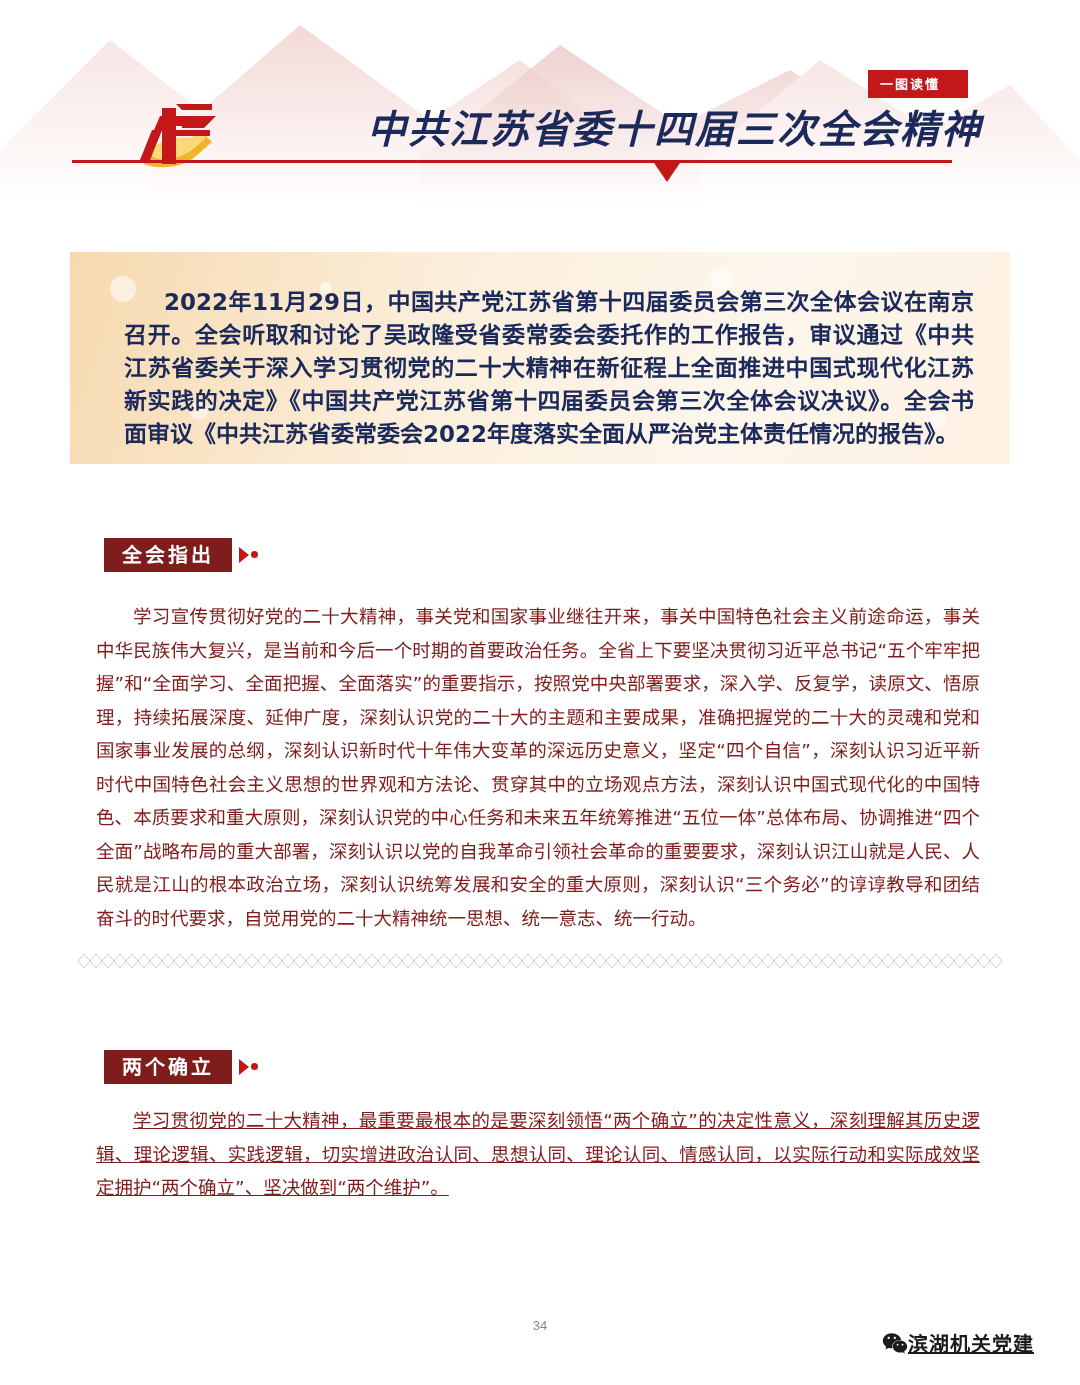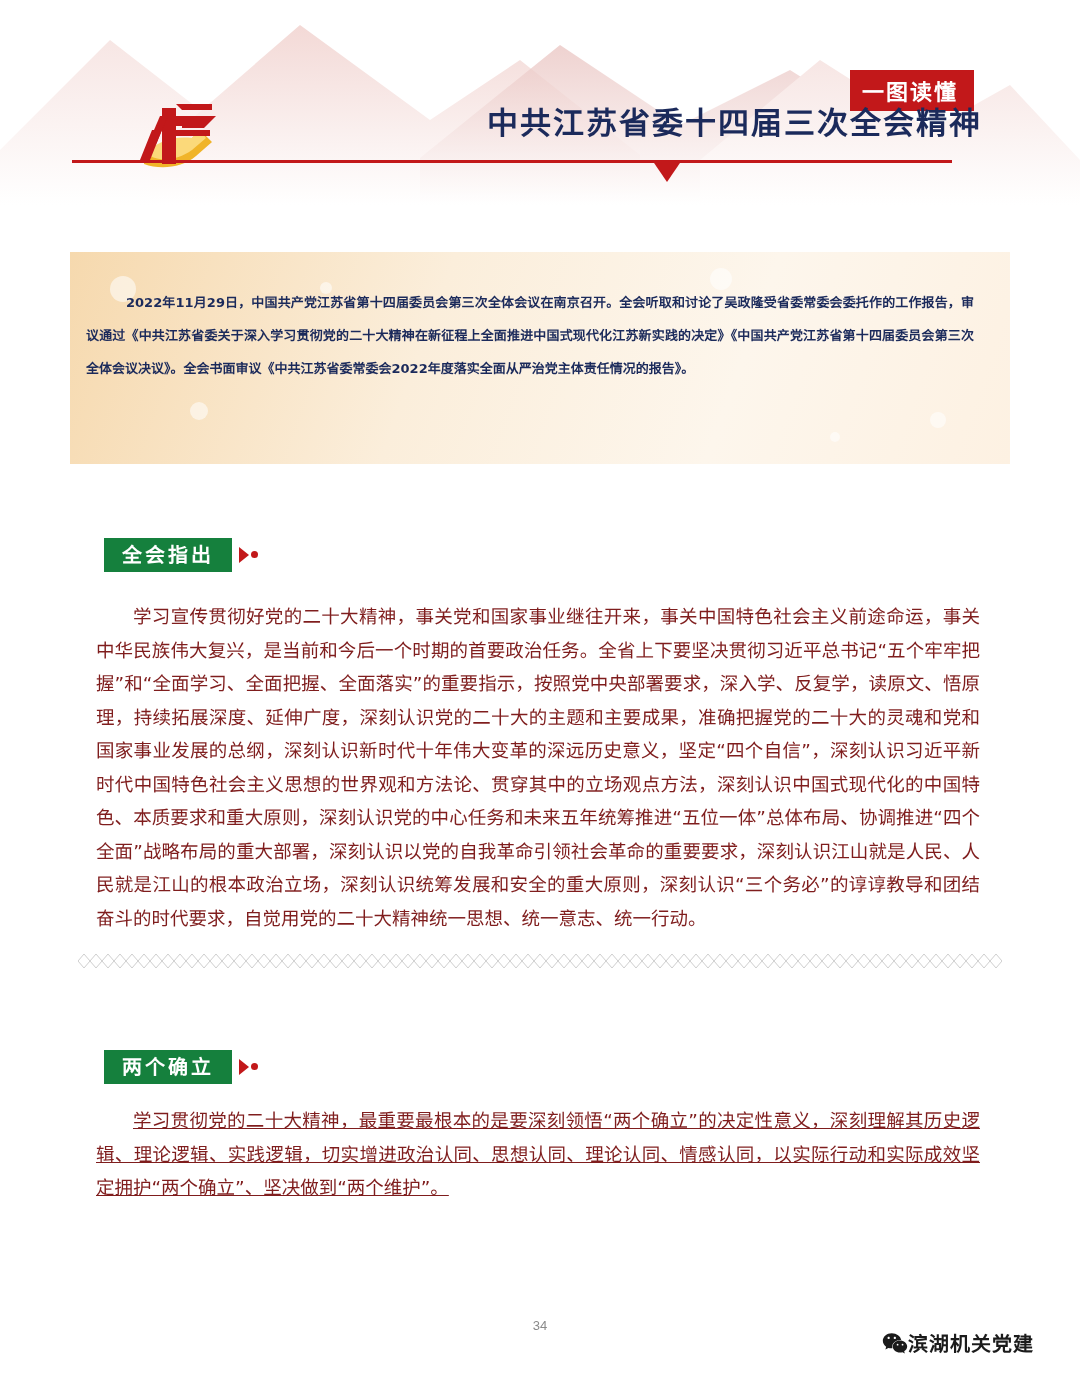--- a/index.html
+++ b/index.html
@@ -43,36 +43,37 @@
     top: 0;
     width: 30px;
     height: 22px;
     background: #c2181a;
     clip-path: polygon(0 0, 100% 0, 50% 100%);
   }
   .header-title {
     position: absolute;
     right: 98px;
     top: 98px;
-    font-size: 31px;
+    font-size: 39px;
     font-weight: bold;
     letter-spacing: 2px;
     color: #1b2a5b;
     font-family: "DejaVu Serif", "Liberation Serif", serif;
     white-space: nowrap;
+    font-style: italic;
   }
   .header-badge {
     position: absolute;
-    right: 106px;
+    right: 112px;
     top: 70px;
     background: #c2181a;
     color: #ffffff;
-    font-size: 22px;
-    font-weight: bold;
-    padding: 4px 16px 5px 12px;
+    font-size: 13px;
+    font-weight: bold;
+    padding: 4px 28px 5px 12px;
     letter-spacing: 2px;
     white-space: nowrap;
   }
   .emblem {
     position: absolute;
     left: 126px;
     top: 86px;
     width: 120px;
     height: 100px;
   }
@@ -87,35 +88,35 @@
     background: linear-gradient(110deg, #f6d9ae 0%, #fbeedb 38%, #fdf6ec 70%, #fdf1e2 100%);
     overflow: hidden;
   }
   .lead-box .dot {
     position: absolute;
     border-radius: 50%;
     background: rgba(255,255,255,0.55);
   }
   .lead-text {
     position: relative;
-    margin: 34px 36px 0 16px;
-    font-size: 13px;
+    margin: 34px 36px 0 54px;
+    font-size: 23px;
     line-height: 33px;
     color: #1b2a5b;
     font-weight: bold;
     text-align: justify;
     text-indent: 40px;
     font-family: "DejaVu Sans", "Liberation Sans", sans-serif;
   }
 
   
   .tag {
     position: absolute;
     height: 34px;
-    background: #15803d;
+    background: #7f1d1d;
     color: #ffffff;
     font-size: 20px;
     font-weight: bold;
     letter-spacing: 3px;
     line-height: 34px;
     padding: 0 18px;
     white-space: nowrap;
   }
   .tag .arrow {
     position: absolute;
@@ -173,20 +174,21 @@
     position: absolute;
     right: 46px;
     bottom: 28px;
     display: flex;
     align-items: center;
     gap: 0;
     color: #1b1b1b;
     font-size: 20px;
     font-weight: bold;
     letter-spacing: 1px;
+    text-decoration: underline;
   }
   .wechat-icon {
     width: 26px;
     height: 22px;
   }
 </style>
 </head>
 <body>
 
 <div class="header">

